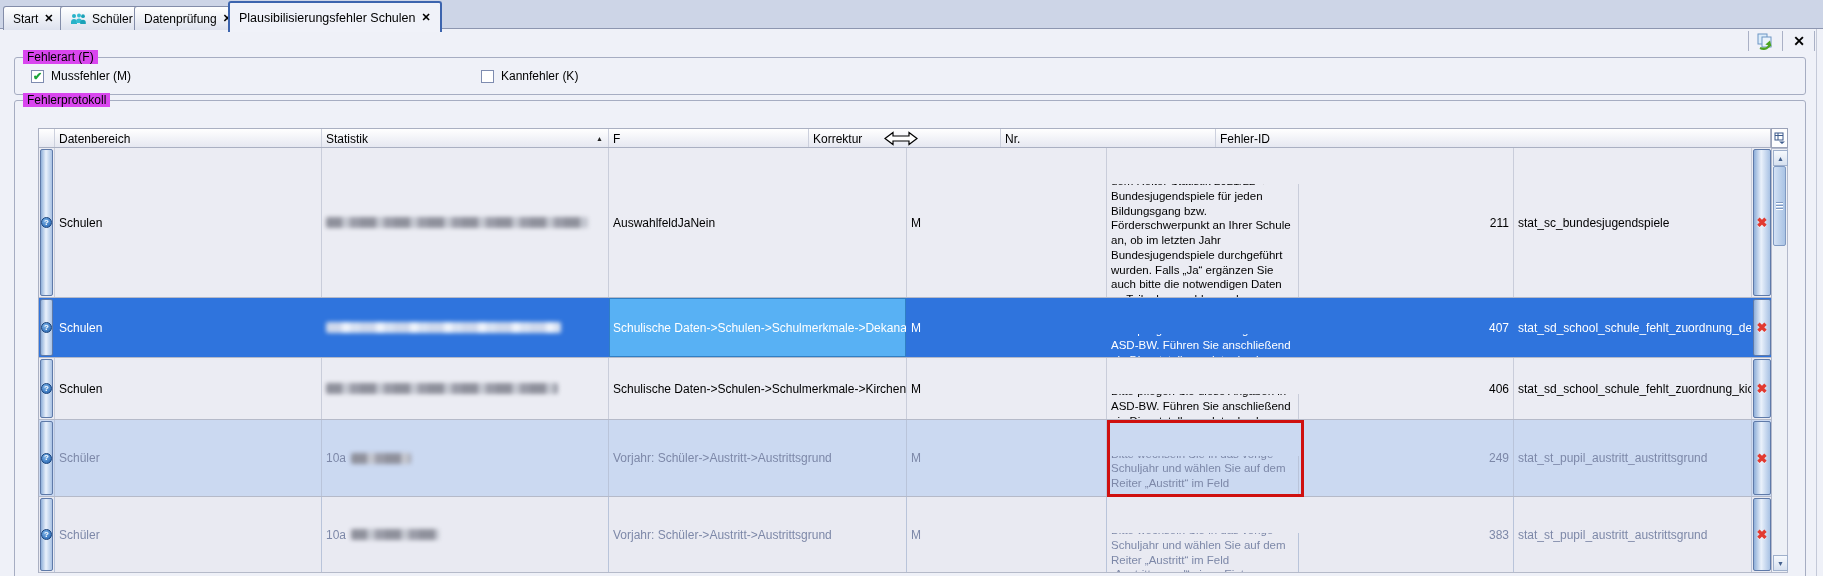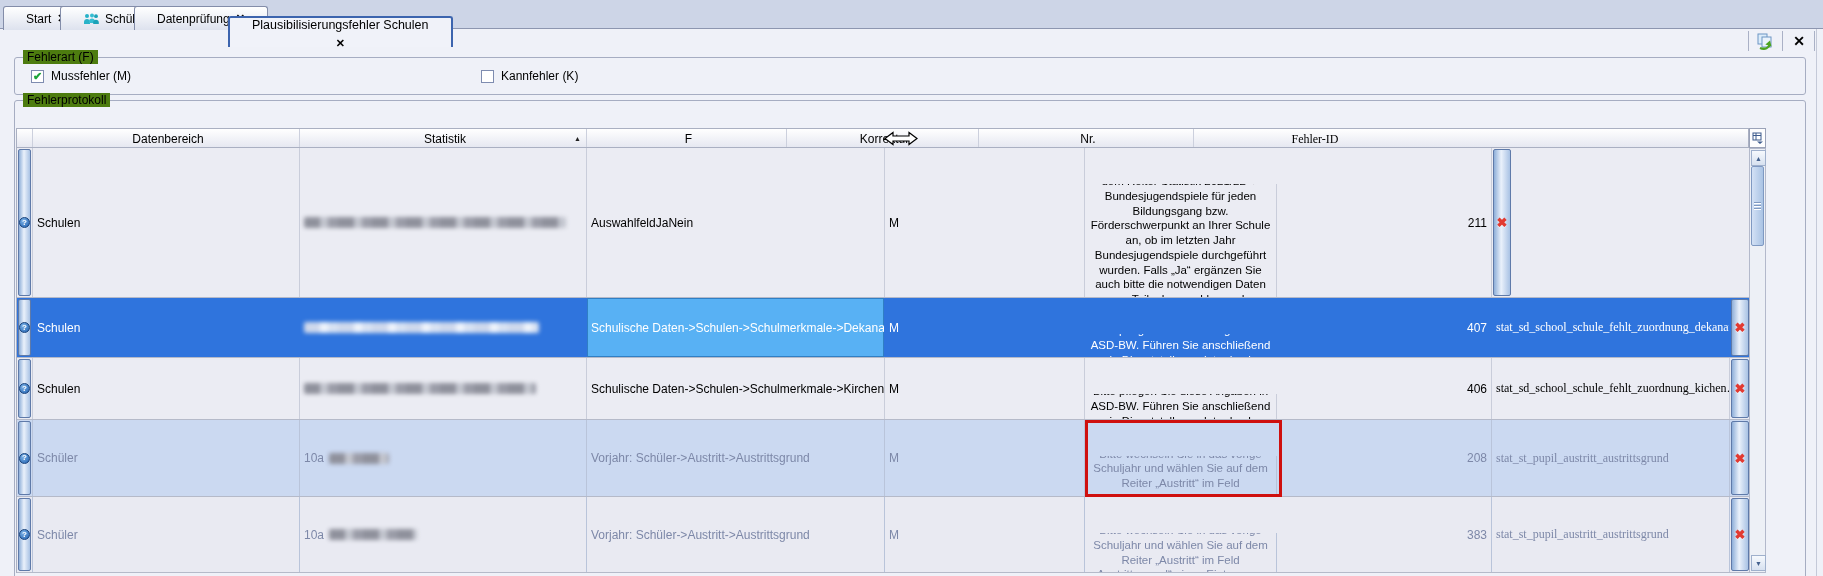--- a/index.html
+++ b/index.html
@@ -3,58 +3,58 @@
 <meta charset="utf-8">
 <style>
   html,body{margin:0;padding:0;background:#fff;}
   .screen{position:relative;width:1823px;height:576px;background:#eff1f8;
     font-family:"Liberation Sans",sans-serif;font-size:12px;color:#000;overflow:hidden;}
 
   
   .tabbar{position:absolute;left:0;top:0;width:100%;height:29px;background:#cdd5e7;
     border-bottom:1px solid #8d96b0;box-sizing:border-box;}
   .tab{position:absolute;top:6px;height:23px;display:flex;align-items:center;gap:6px;
-    padding:0 22px;background:linear-gradient(#ffffff,#dde2ee);border:1px solid #838da9;
-    border-bottom:none;border-radius:3px 3px 0 0;white-space:nowrap;cursor:default;}
+    padding:0 9px;background:linear-gradient(#ffffff,#dde2ee);border:1px solid #838da9;
+    border-bottom:none;border-radius:3px 3px 0 0;white-space:nowrap;cursor:default;justify-content:center;}
   .tab .x{font-weight:bold;font-size:11px;line-height:1;}
-  .tab-active{top:16px;height:29px;background:#f0f2f9;border:2px solid #3c64ae;border-bottom:none;
-    z-index:3;font-size:12.5px;flex-direction:column;}
+  .tab-active{top:1px;height:29px;background:#f0f2f9;border:2px solid #3c64ae;border-bottom:none;
+    z-index:3;font-size:12.5px;}
   .ppl{width:16px;height:12px;}
 
   
   .topicons{position:absolute;top:29px;left:0;width:100%;height:24px;}
   .vsep{position:absolute;top:2px;height:20px;width:1px;background:#aab1c6;}
   .icon-btn{position:absolute;top:2px;width:26px;height:20px;display:flex;align-items:center;
     justify-content:center;cursor:pointer;}
   .win-x{font-size:14px;font-weight:bold;}
 
   
   .group{position:absolute;border:1px solid #a6adc2;border-radius:3px;box-sizing:border-box;}
-  .group-label{position:absolute;top:-8px;left:8px;background:#4d7c0f;padding:0 4px;line-height:14px;}
+  .group-label{position:absolute;top:-8px;left:8px;background:#d946ef;padding:0 4px;line-height:14px;}
   .g-fehlerart{left:14px;top:57px;width:1792px;height:38px;}
   .g-protokoll{left:14px;top:100px;width:1792px;height:486px;}
 
   .cb-item{position:absolute;top:11px;display:flex;align-items:center;gap:7px;}
   .cb-box{width:13px;height:13px;background:#fff;border:1px solid #7e8cb0;box-sizing:border-box;
     display:flex;align-items:center;justify-content:center;font-size:11px;font-weight:bold;color:#1ea53a;cursor:pointer;}
 
   
-  .table{position:absolute;left:16px;top:128px;width:1760px;text-align:center;}
+  .table{position:absolute;left:38px;top:128px;width:1760px;}
   .thead{display:flex;height:20px;background:linear-gradient(#ffffff,#e6e8f1);
     border:1px solid #aab0c2;box-sizing:border-box;width:1733px;}
   .th{box-sizing:border-box;padding:3px 0 0 4px;border-right:1px solid #ccd0dd;
     white-space:nowrap;overflow:hidden;position:relative;cursor:pointer;}
   .sort-asc{position:absolute;right:5px;top:6px;font-size:7px;color:#222;}
 
   .tbody{width:1733px;border-left:1px solid #aab0c2;border-right:1px solid #aab0c2;box-sizing:content-box;}
   .tr{display:flex;box-sizing:border-box;border-bottom:1px solid #b5bac9;background:#ebecf3;position:relative;}
   .td{box-sizing:border-box;border-right:1px solid #c9cdda;padding:2px 4px;display:flex;
     align-items:center;overflow:hidden;}
   .w-sel{width:16px;} .w-c1{width:267px;} .w-c2{width:287px;} .w-c3{width:298px;}
-  .w-c4{width:200px;} .w-c5{width:192px;} .w-c6{width:215px;} .w-c7{width:238px;font-family:Liberation Serif, serif;} .w-del{width:20px;}
+  .w-c4{width:200px;} .w-c5{width:192px;} .w-c6{width:215px;} .w-c7{width:238px;} .w-del{width:20px;}
   .r1{height:150px;} .r2{height:60px;} .r3{height:62px;} .r4{height:77px;} .r5{height:76px;}
 
   .row-selected{background:#2f74dd;color:#fff;}
   .row-selected .td{border-right-color:#2f74dd;}
   .row-muted{background:#cbd9f1;color:#7d88a8;}
   .row-muted .td{border-right-color:#b9c4da;}
   .r5row{background:#e9eaf2;}
 
   .td-sel,.td-del{padding:1px;align-items:stretch;}
   .grad-bar{flex:1;border:1px solid #5f7aa9;border-radius:2px;box-sizing:border-box;
@@ -184,20 +184,21 @@
         <div class="td w-c1">Schulen</div>
         <div class="td w-c2">
           <span class="blurbar" style="width:262px"></span>
         </div>
         <div class="td w-c3 nowrap">AuswahlfeldJaNein</div>
         <div class="td w-c4">M</div>
         <div class="td w-c5 korr">
           <div class="korr-inner">Bitte geben Sie in der Schule unter dem Reiter Statistik 2021/22 -&gt; Bundesjugendspiele für jeden Bildungsgang bzw. Förderschwerpunkt an Ihrer Schule an, ob im letzten Jahr Bundesjugendspiele durchgeführt wurden. Falls „Ja“ ergänzen Sie auch bitte die notwendigen Daten zu Teilnehmerzahlen und Ergebnissen.</div>
         </div>
         <div class="td w-c6 num">211</div>
+        <div class="td w-c7 nowrap">stat_sc_bundesjugendspiele</div>
         <div class="td td-del w-del" style="border-right:none">
           <span class="grad-bar">
             <span class="del-x">✖</span>
           </span>
         </div>
       </div>
 
       <div class="tr r2 row-selected">
         <div class="td td-sel w-sel">
           <span class="grad-bar">
@@ -256,21 +257,21 @@
         <div class="td w-c1">Schüler</div>
         <div class="td w-c2">
           <span class="ds-prefix">10a</span>
           <span class="blurbar" style="width:60px"></span>
         </div>
         <div class="td w-c3 nowrap">Vorjahr: Schüler-&gt;Austritt-&gt;Austrittsgrund</div>
         <div class="td w-c4">M</div>
         <div class="td w-c5 korr">
           <div class="korr-inner">Bitte wechseln Sie in das vorige Schuljahr und wählen Sie auf dem Reiter „Austritt“ im Feld „Austrittsgrund“ einen Eintrag aus.</div>
         </div>
-        <div class="td w-c6 num">208</div>
+        <div class="td w-c6 num">249</div>
         <div class="td w-c7 nowrap">stat_st_pupil_austritt_austrittsgrund</div>
         <div class="td td-del w-del" style="border-right:none">
           <span class="grad-bar">
             <span class="del-x">✖</span>
           </span>
         </div>
       </div>
 
       <div class="tr r5 r5row row-muted" style="background:#e9eaf2">
         <div class="td td-sel w-sel">

